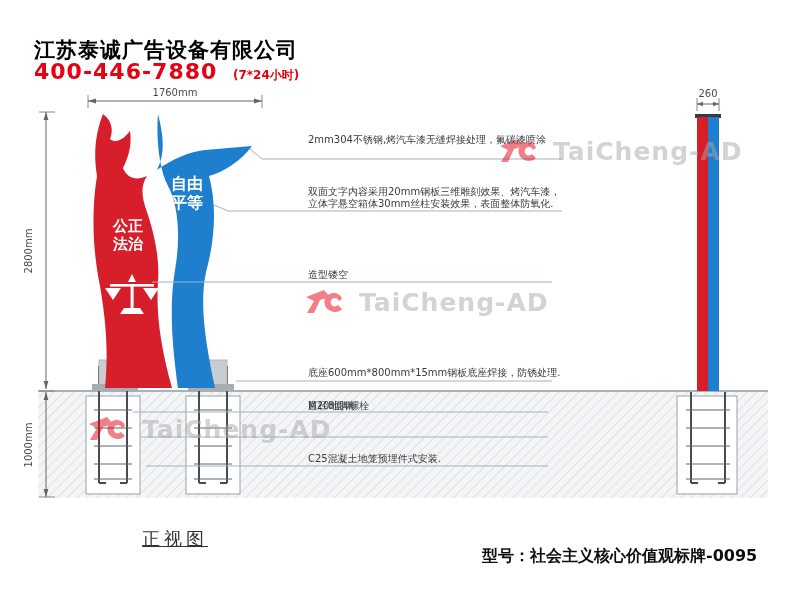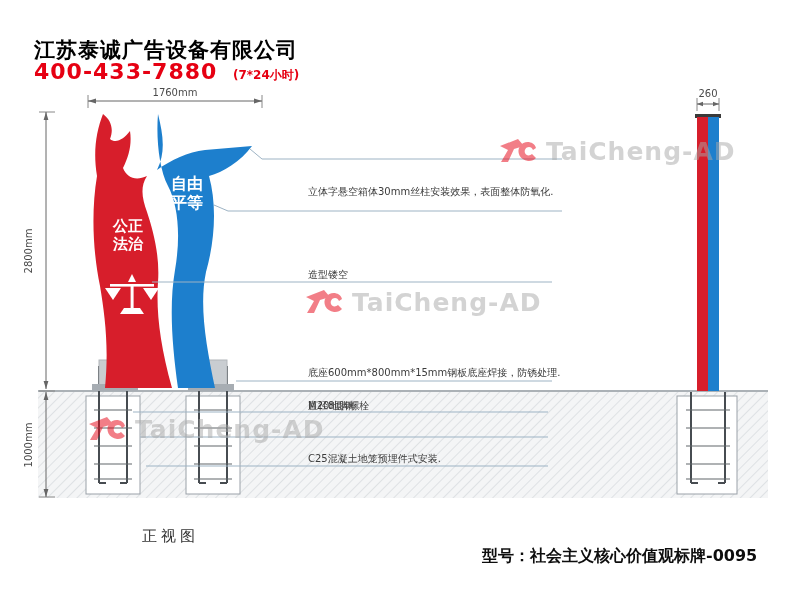--- a/index.html
+++ b/index.html
@@ -23,24 +23,24 @@
   .phone-number { font-size:22px; letter-spacing:1px; }
   .phone-hours { font-size:12px; margin-left:10px; }
 
   .slogan { z-index:2; color:#ffffff; font-weight:bold; text-align:left; }
   .slogan div { white-space:nowrap; }
   .slogan-blue { left:171px; top:174px; font-size:16px; line-height:19px; }
   .slogan-red  { left:113px; top:217px; font-size:15px; line-height:18px; }
 
   .ann { z-index:2; font-size:10px; line-height:12px; color:#3b3b3b; white-space:nowrap; }
 
-  .view-label { left:142px; top:527px; font-size:15px; color:#333; letter-spacing:4px; z-index:3; }
+  .view-label { left:142px; top:527px; font-size:18px; color:#333; letter-spacing:4px; z-index:3;text-decoration:underline; }
   .model-label { left:482px; top:546px; font-size:16px; font-weight:bold; color:#0d0d0d; white-space:nowrap; z-index:3; }
 
-  .wm { z-index:1; display:flex; align-items:center; gap:7px; opacity:0.5; pointer-events:none; }
+  .wm { z-index:1; display:flex; align-items:center; gap:14px; opacity:0.5; pointer-events:none; }
   .wm-text { font-size:25px; font-weight:bold; color:#a8a8a8; letter-spacing:1px; white-space:nowrap; }
 </style>
 </head>
 <body>
 
 <div class="sheet">
 
   <svg class="drawing" width="800" height="600" viewBox="0 0 800 600">
     <defs>
       <pattern id="hatch" patternUnits="userSpaceOnUse" width="7" height="7" patternTransform="rotate(45)">
@@ -172,36 +172,38 @@
       <line x1="152" y1="282" x2="552" y2="282"></line>
       <line x1="236" y1="381" x2="552" y2="381"></line>
       <line x1="133" y1="412" x2="548" y2="412"></line>
       <line x1="140" y1="437" x2="548" y2="437"></line>
       <line x1="146" y1="466" x2="548" y2="466"></line>
     </g>
   </svg>
 
   <div class="abs company">江苏泰诚广告设备有限公司</div>
   <div class="abs phone-row">
-    <span class="phone-number">400-433-7880</span>
+    <span class="phone-number">400-446-7880</span>
     <span class="phone-hours">(7*24小时)</span>
   </div>
 
   <div class="abs slogan slogan-blue">
     <div>自由</div>
     <div>平等</div>
   </div>
   <div class="abs slogan slogan-red">
     <div>公正</div>
     <div>法治</div>
   </div>
 
   <div class="abs ann" style="left:308px; top:134px">
+    <div>2mm304不锈钢,烤汽车漆无缝焊接处理，氟碳漆喷涂</div>
   </div>
   <div class="abs ann" style="left:308px; top:186px">
+    <div>双面文字内容采用20mm钢板三维雕刻效果、烤汽车漆，</div>
     <div>立体字悬空箱体30mm丝柱安装效果，表面整体防氧化.</div>
   </div>
   <div class="abs ann" style="left:308px; top:269px">
     <div>造型镂空</div>
   </div>
   <div class="abs ann" style="left:308px; top:367px">
     <div>底座600mm*800mm*15mm钢板底座焊接，防锈处理.</div>
   </div>
   <div class="abs ann" style="left:308px; top:400px">
     <div>M20地脚螺栓</div>

